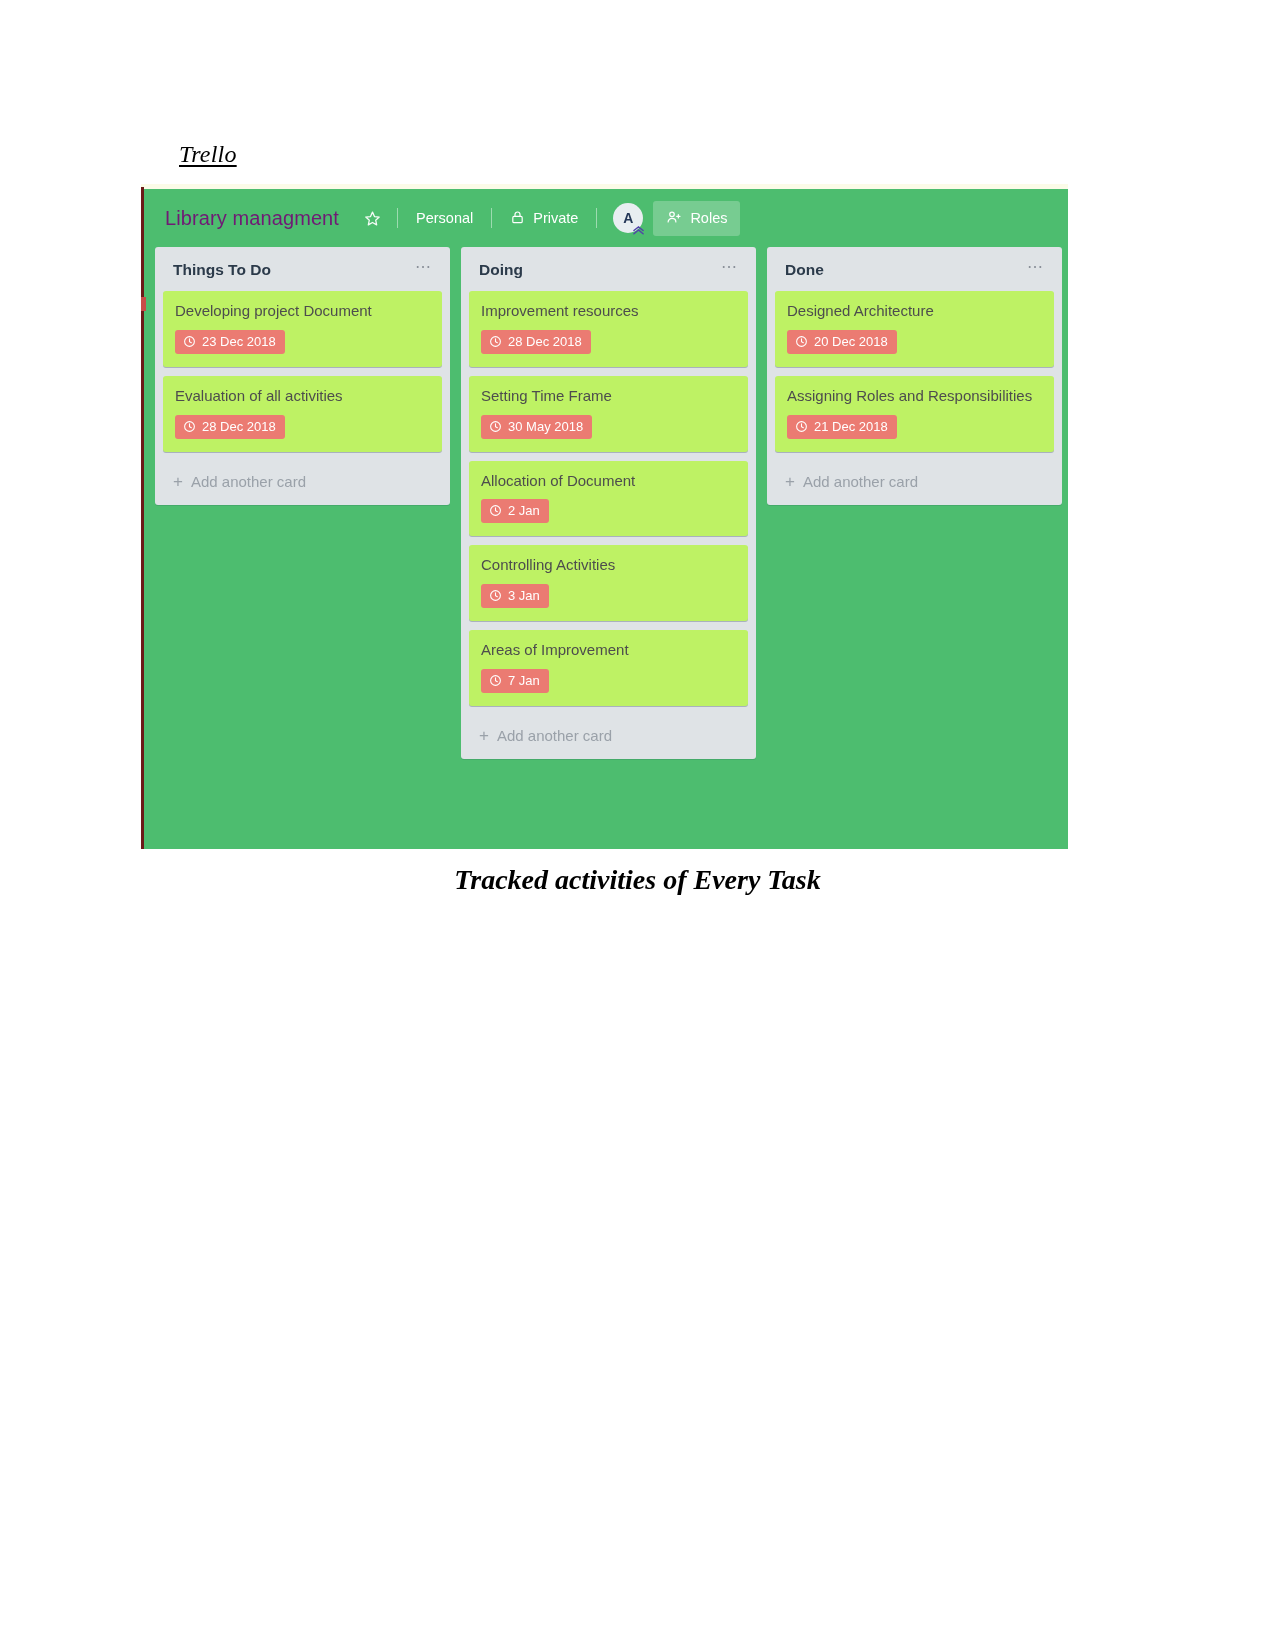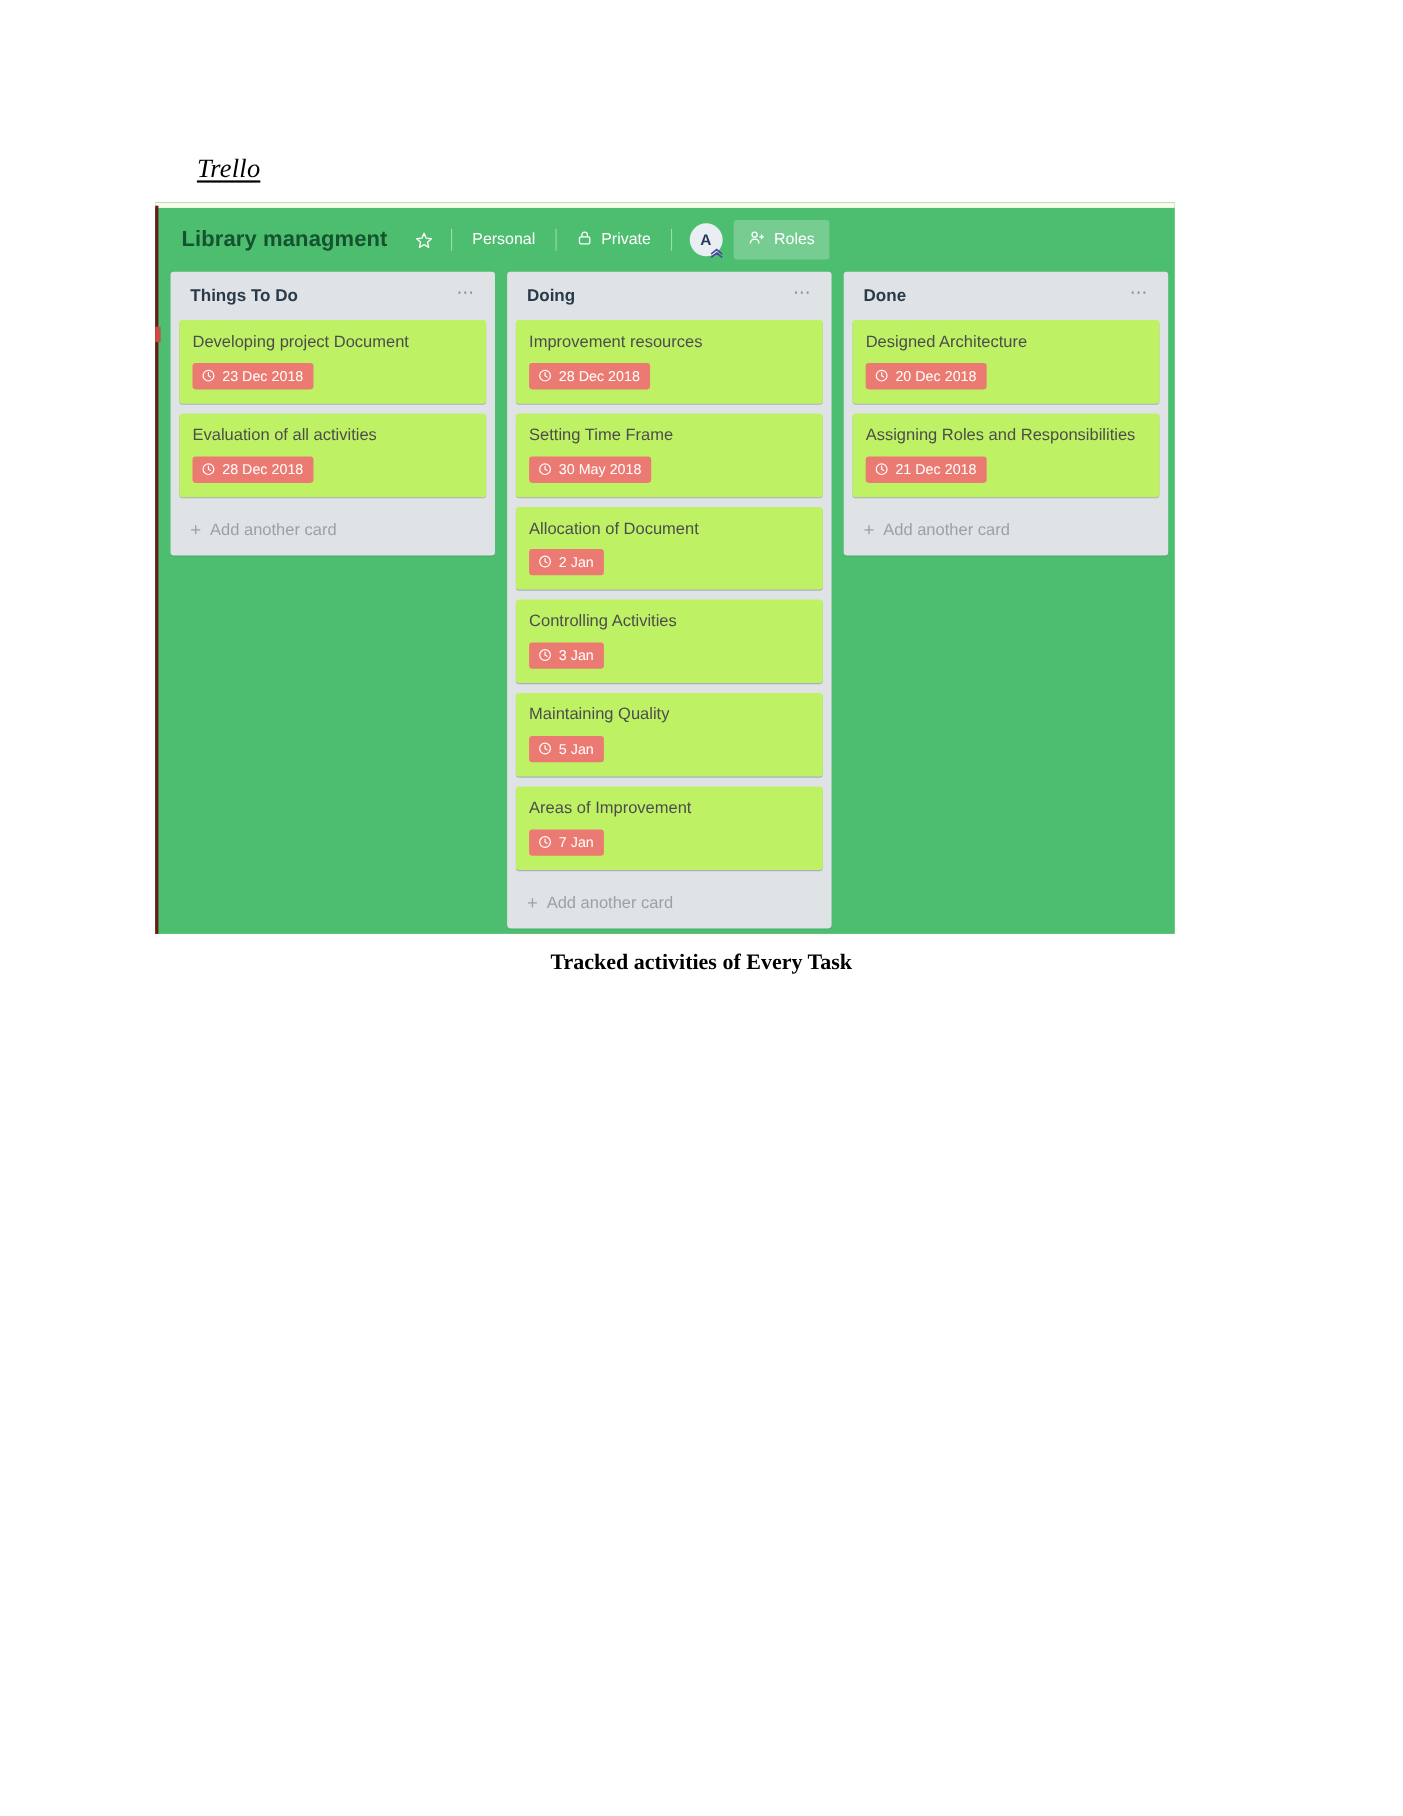--- a/index.html
+++ b/index.html
@@ -75,23 +75,23 @@
     left: 3px;
     top: 5px;
     width: 924px;
     height: 58px;
     display: flex;
     align-items: center;
     padding-left: 21px;
     box-sizing: border-box;
   }
   .board-title {
-    color: #14532d;
+    color: #701a75;
     font-size: 20px;
-    font-weight: bold;
+    font-weight: normal;
     letter-spacing: 0.1px;
     margin-right: 20px;
   }
   .hdr-icon-btn {
     display: inline-flex;
     align-items: center;
     justify-content: center;
     width: 26px;
     height: 26px;
     color: #ffffff;
@@ -228,22 +228,23 @@
   }
 
   
   .caption {
     position: absolute;
     left: 0;
     top: 864px;
     width: 1275px;
     text-align: center;
     font-family: "Liberation Serif", serif;
+    font-style: italic;
     font-weight: bold;
-    font-size: 20px;
+    font-size: 28px;
     color: #000;
   }
 </style>
 </head>
 <body>
 
 <div class="page">
 
   <div class="doc-heading">Trello</div>
 
@@ -398,32 +399,20 @@
               <span>
                 <svg width="13" height="13" viewBox="0 0 24 24" fill="none" stroke="#ffffff" stroke-width="2" stroke-linecap="round">
                   <circle cx="12" cy="12" r="9"></circle>
                     <path d="M12 7v5.2l3.4 2"></path>
                 </svg>
               </span>
               <span>3 Jan</span>
             </span>
           </div>
 
-          <div class="card">
-            <div class="card-title">Maintaining Quality</div>
-            <span class="due">
-              <span>
-                <svg width="13" height="13" viewBox="0 0 24 24" fill="none" stroke="#ffffff" stroke-width="2" stroke-linecap="round">
-                  <circle cx="12" cy="12" r="9"></circle>
-                    <path d="M12 7v5.2l3.4 2"></path>
-                </svg>
-              </span>
-              <span>5 Jan</span>
-            </span>
-          </div>
 
           <div class="card">
             <div class="card-title">Areas of Improvement</div>
             <span class="due">
               <span>
                 <svg width="13" height="13" viewBox="0 0 24 24" fill="none" stroke="#ffffff" stroke-width="2" stroke-linecap="round">
                   <circle cx="12" cy="12" r="9"></circle>
                     <path d="M12 7v5.2l3.4 2"></path>
                 </svg>
               </span>

